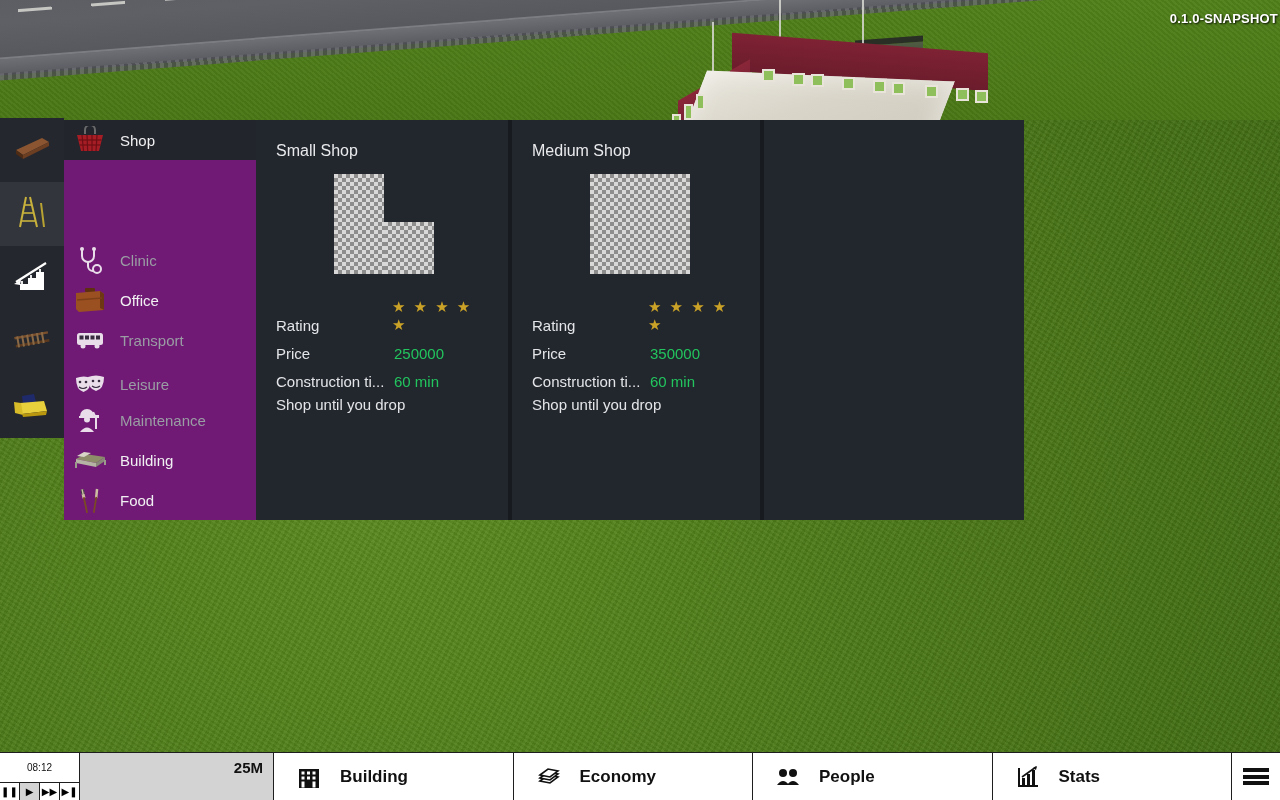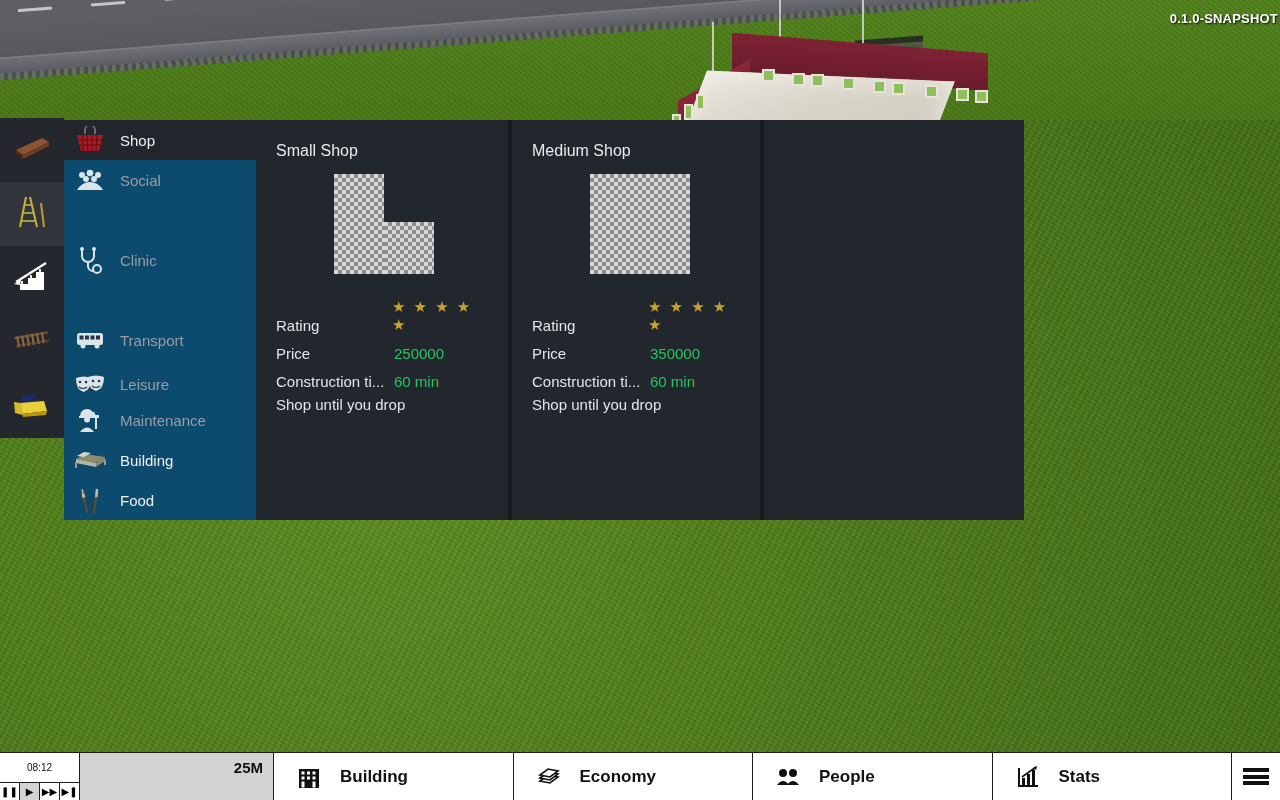--- a/index.html
+++ b/index.html
@@ -97,21 +97,21 @@
   .rail-item {
     width: 64px; height: 64px; position: relative;
     display: flex; align-items: center; justify-content: center;
   }
   .rail-item.alt { background: #32353c; }
   .rail-item.dark { background: #24272d; }
 
   
   #catmenu {
     position: absolute; left: 64px; top: 120px; width: 192px; height: 400px;
-    background: #0c4a6e;
+    background: #701a75;
   }
   .cat-top-cover {
     position: absolute; left: 64px; top: 120px; width: 192px; height: 40px;
     background: #22252b;
   }
   .cat-item {
     position: absolute; left: 0; width: 192px; height: 40px;
     display: flex; align-items: center; gap: 12px; padding-left: 8px;
   }
   .cat-item .cat-ico {
@@ -323,46 +323,42 @@
             <line x1="14" y1="9" x2="14.7" y2="25"></line>
         <line x1="19" y1="9" x2="19" y2="25"></line>
             <line x1="24" y1="9" x2="23" y2="25"></line>
         <line x1="5.5" y1="14" x2="28.5" y2="14"></line>
             <line x1="6.5" y1="19" x2="27.5" y2="19"></line>
       </g>
         </svg>
       </span>
       <span class="cat-label">Shop</span>
     </div>
-    <div class="cat-item disabled" style="top: 40px;">
-      <span class="cat-ico" style="opacity: 0.85;">
-        <svg width="30" height="24" viewBox="0 0 30 24">
-      <g fill="#ffffff">
-        <circle cx="7" cy="7" r="3"></circle>
-            <circle cx="15" cy="5" r="3.3"></circle>
-            <circle cx="23" cy="7" r="3"></circle>
-        <circle cx="11" cy="11" r="3"></circle>
-            <circle cx="19" cy="11" r="3"></circle>
-        <path d="M2 22 q5 -8 13 -8 q8 0 13 8 z"></path>
-      </g>
-        </svg>
-      </span>
-      <span class="cat-label">Social</span>
-    </div>
     <div class="cat-item disabled" style="top: 120px;">
       <span class="cat-ico" style="opacity: 0.85;">
         <svg width="28" height="28" viewBox="0 0 28 28">
       <path d="M6 3 v7 a6 6 0 0 0 12 0 v-7" fill="none" stroke="#ffffff" stroke-width="2"></path>
       <circle cx="6" cy="3" r="2" fill="#ffffff"></circle>
           <circle cx="18" cy="3" r="2" fill="#ffffff"></circle>
       <path d="M12 16 v4 a5 5 0 0 0 5 5" fill="none" stroke="#ffffff" stroke-width="2"></path>
       <circle cx="21" cy="23" r="4" fill="none" stroke="#ffffff" stroke-width="2"></circle>
         </svg>
       </span>
       <span class="cat-label">Clinic</span>
+    </div>
+    <div class="cat-item" style="top: 160px;">
+      <span class="cat-ico">
+        <svg width="34" height="28" viewBox="0 0 34 28">
+      <rect x="12" y="2" width="10" height="4" rx="1" fill="#5e3010"></rect>
+      <polygon points="3,7 27,5 31,8 31,24 6,26 3,23" fill="#9b5022"></polygon>
+      <polygon points="27,5 31,8 31,24 27,22" fill="#6d3713"></polygon>
+      <line x1="4" y1="14" x2="29" y2="12" stroke="#7d3f18" stroke-width="1.6"></line>
+        </svg>
+      </span>
+      <span class="cat-label">Office</span>
     </div>
     <div class="cat-item disabled" style="top: 200px; text-align: right;">
       <span class="cat-ico" style="opacity: 0.85;">
         <svg width="30" height="22" viewBox="0 0 30 22">
       <rect x="2" y="4" width="26" height="12" rx="2.5" fill="#ffffff"></rect>
       <g fill="#2c2f36">
             <rect x="4.5" y="6.5" width="4" height="4"></rect>
             <rect x="10" y="6.5" width="4" height="4"></rect>
       <rect x="15.5" y="6.5" width="4" height="4"></rect>
             <rect x="21" y="6.5" width="4" height="4"></rect>

